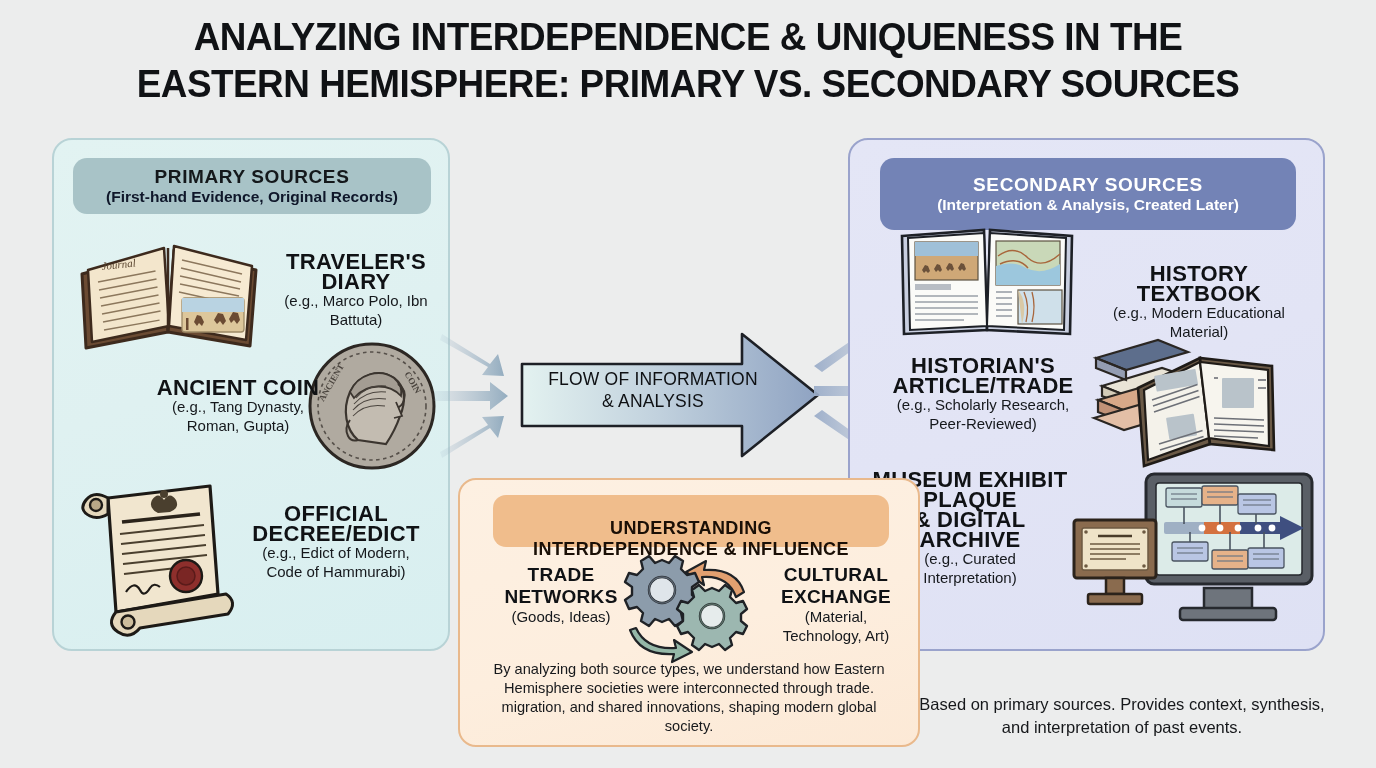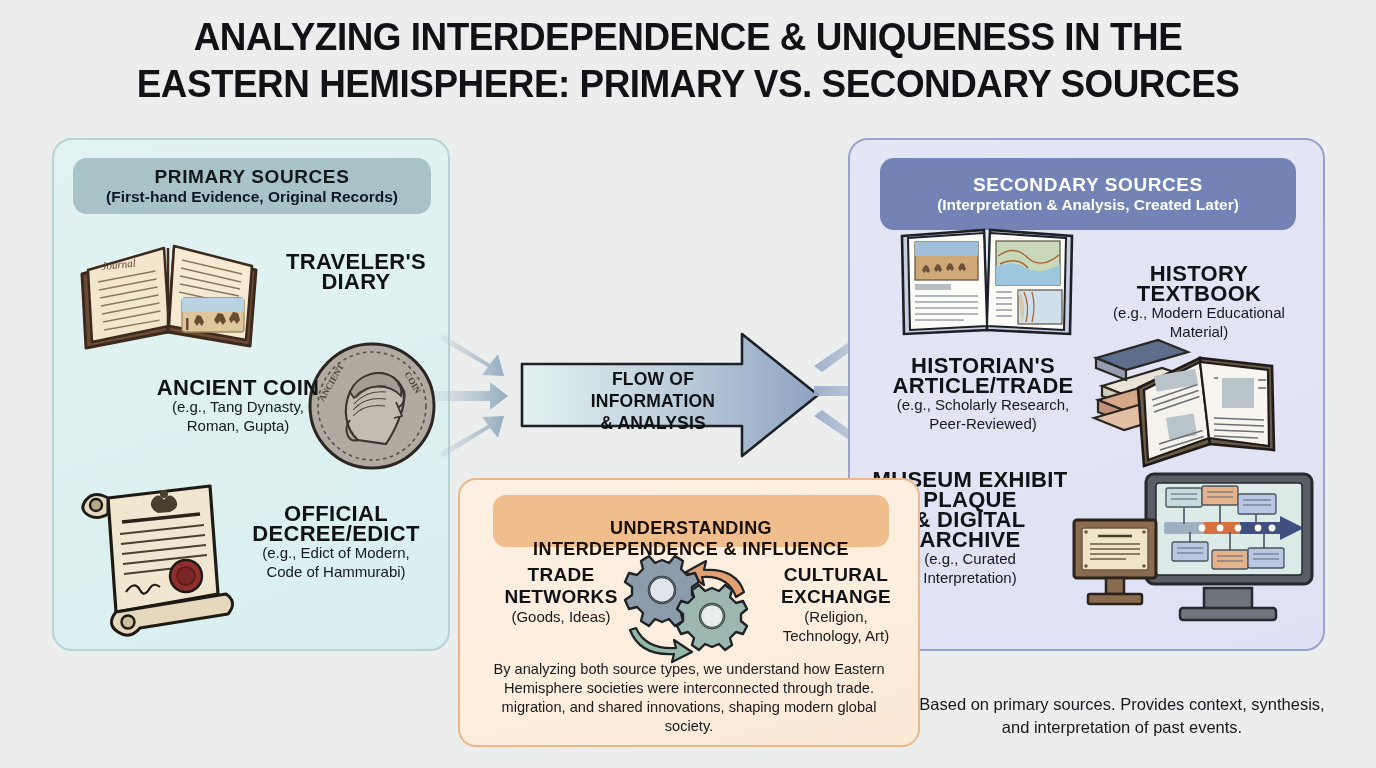--- a/index.html
+++ b/index.html
@@ -88,21 +88,21 @@
 
   
   .caption{position:absolute;text-align:center;font-size:16.5px;line-height:23px;color:#16181b;}
   .cap-left{left:40px;top:662px;width:420px;}
   .cap-right{left:912px;top:693px;width:420px;}
 
   
   .flowwrap{position:absolute;left:520px;top:332px;width:300px;height:126px;}
   .flowtext{
     position:absolute;left:28px;top:36px;width:210px;text-align:center;
-    font-size:17.5px;font-weight:bold;line-height:22px;color:#0e1013;letter-spacing:.2px;
+    font-size:17.5px;font-weight:normal;line-height:22px;color:#0e1013;letter-spacing:.2px;
   }
 
   svg{display:block;overflow:visible;}
   .ill{position:absolute;}
 </style>
 </head>
 <body>
 
 <div class="stage">
 
@@ -149,20 +149,22 @@
             <path d="M165 93 l4-7 5 1 2 7 -3 4 -3 -4 -3 3z"></path>
             <rect x="122" y="92" width="2.5" height="12"></rect>
           </g>
           <path d="M104 104 L104 22" stroke="#3d2a1d" stroke-width="2.5" fill="none"></path>
         </g>
       </svg>
     </div>
 
     <div class="lbl" style="left:212px;top:112px;width:180px;">
       <div class="t">TRAVELER'S DIARY</div>
+      <div class="s" style="white-space:pre-line">(e.g., Marco Polo, Ibn
+Battuta)</div>
     </div>
 
     <div class="ill" style="left:252px;top:200px;">
       <svg width="132" height="132" viewBox="0 0 132 132">
         <circle cx="66" cy="66" r="62" fill="#b0aaa0" stroke="#2c2723" stroke-width="3"></circle>
         <circle cx="66" cy="66" r="54" fill="none" stroke="#56504a" stroke-width="1.6" stroke-dasharray="3.5 3.5"></circle>
         <g fill="#4a443e" font-family="'Liberation Serif',serif" font-size="9" font-weight="bold">
           <text x="66" y="66" text-anchor="middle" transform="rotate(-60 66 66) translate(0 -44)">ANCIENT</text>
           <text x="66" y="66" text-anchor="middle" transform="rotate(60 66 66) translate(0 -44)">COIN</text>
         </g>
@@ -477,21 +479,21 @@
           <path d="M0 -28 l7 3 6 -6 7 5 -2 7 6 6 7 -2 4 8 -6 5 0 7 6 5 -4 8 -7 -2 -6 6 2 7 -7 5 -6 -6 -7 3 -7 -3 -6 6 -7 -5 2 -7 -6 -6 -7 2 -4 -8 6 -5 0 -7 -6 -5 4 -8 7 2 6 -6 -2 -7 7 -5 6 6z" fill="#9cb7b0" stroke="#1f2226" stroke-width="2.4" stroke-linejoin="round"></path>
           <circle cx="0" cy="0" r="12" fill="#e6ecec" stroke="#1f2226" stroke-width="2.4"></circle>
           <circle cx="0" cy="0" r="12" fill="none" stroke="#5a7068" stroke-width="1.4"></circle>
         </g>
       </svg>
     </div>
 
     <div class="lbl" style="left:302px;top:84px;width:148px;">
       <div class="t" style="white-space:pre-line;font-size:19px;line-height:22px;">CULTURAL
 EXCHANGE</div>
-      <div class="s" style="white-space:pre-line">(Religion,
+      <div class="s" style="white-space:pre-line">(Material,
 Technology, Art)</div>
     </div>
 
     <div class="card-body">By analyzing both source types, we understand how Eastern Hemisphere societies were interconnected through trade. migration, and shared innovations, shaping modern global society.</div>
   </div>
 
   <div class="caption cap-right">Based on primary sources. Provides context, synthesis, and interpretation of past events.</div>
 
 </div>
 

